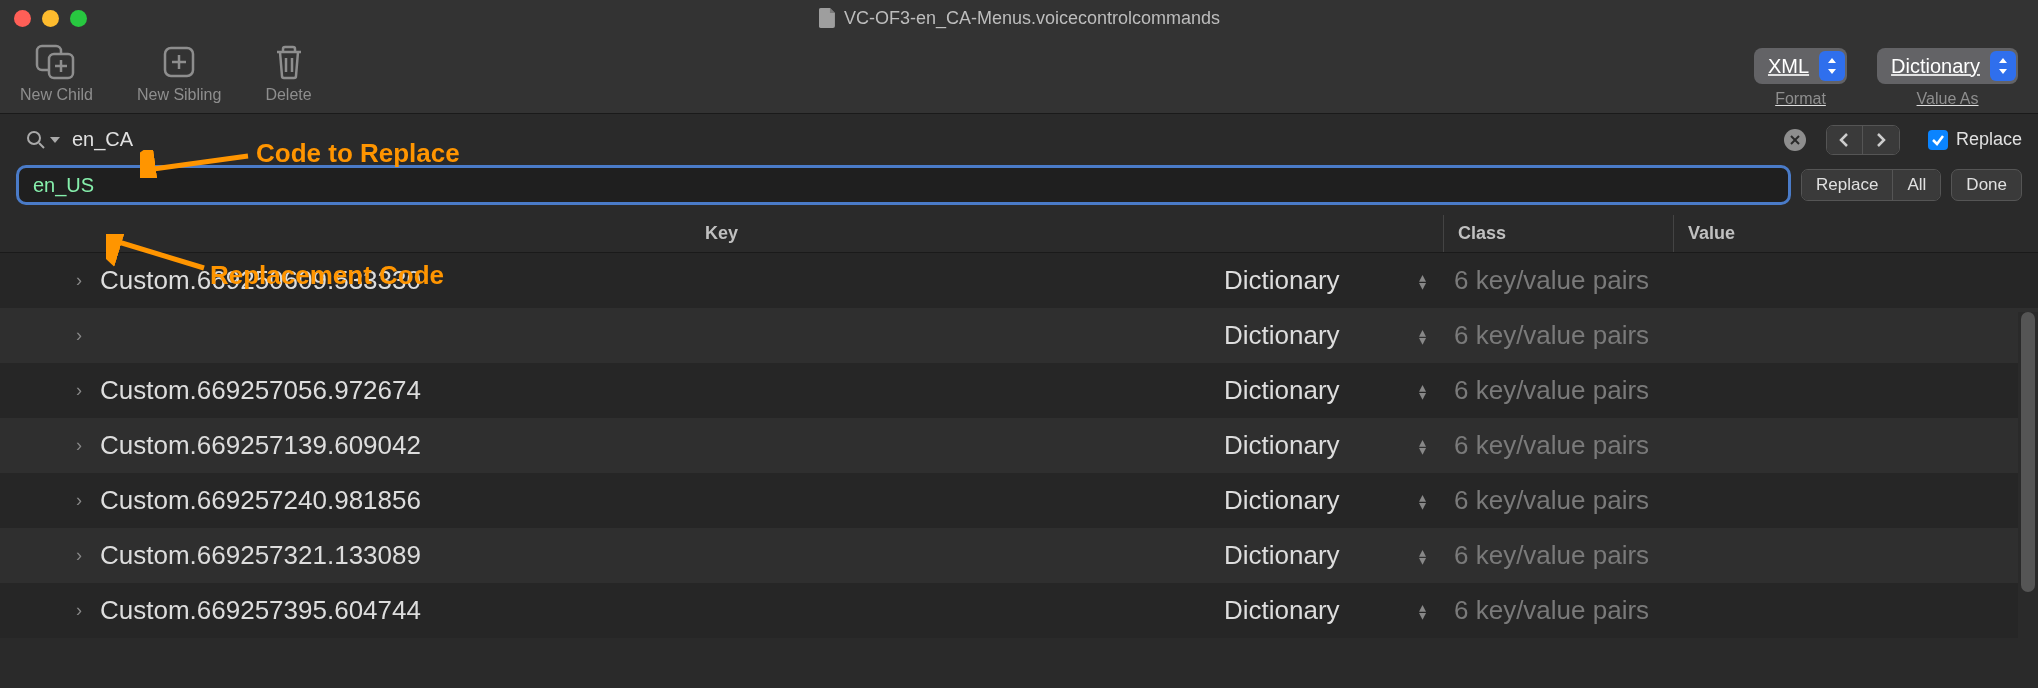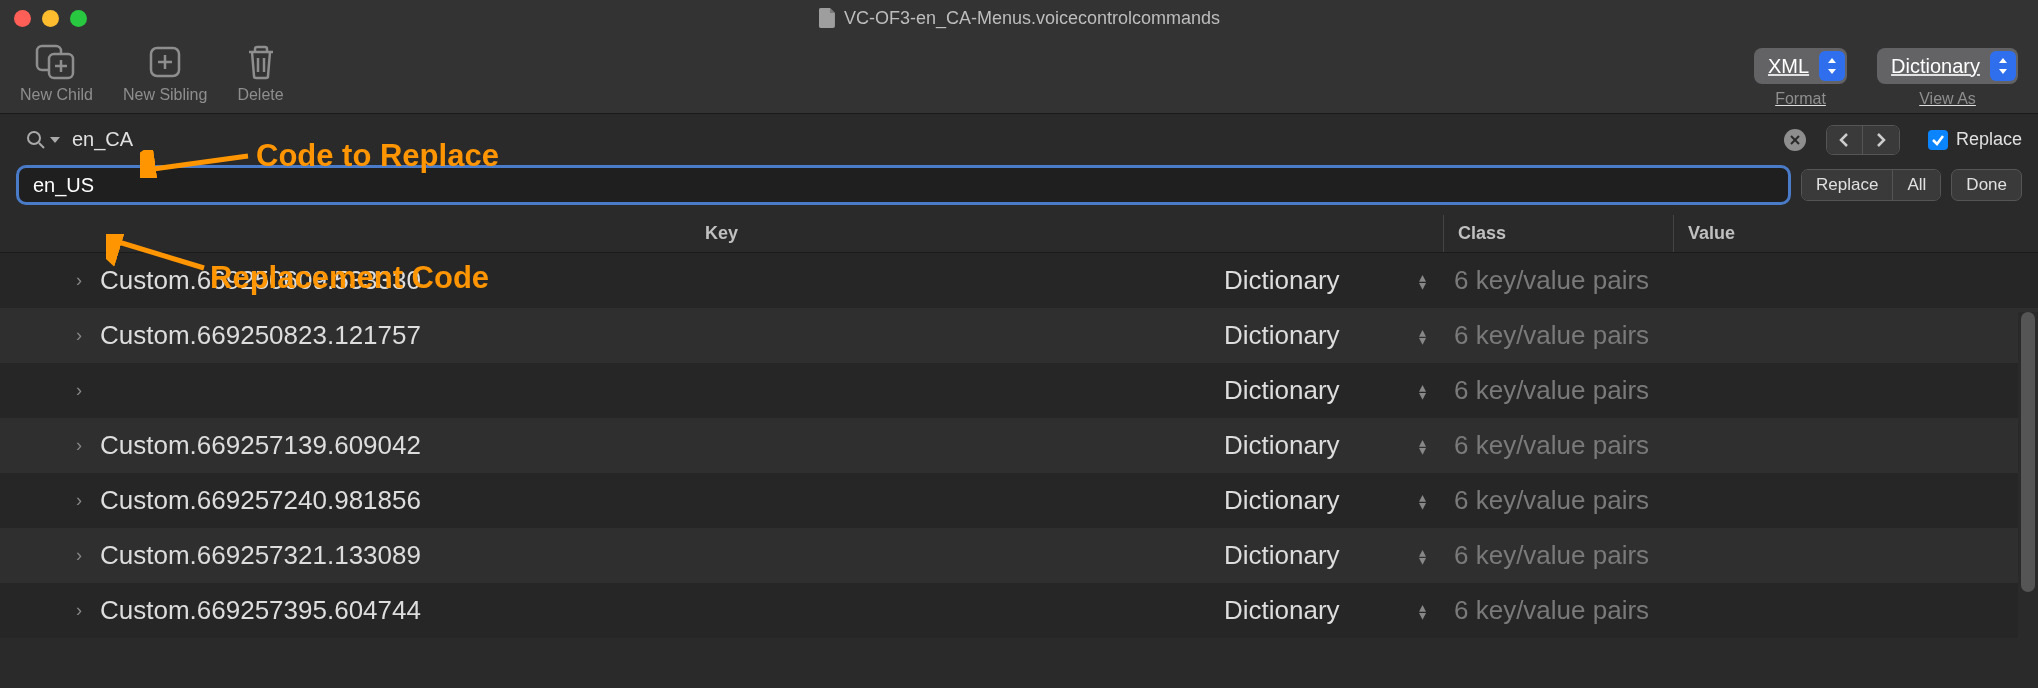--- a/index.html
+++ b/index.html
@@ -56,21 +56,21 @@
     .toolbar {
       height: 78px;
       background: #333333;
       display: flex;
       align-items: flex-start;
       padding: 6px 20px 0 20px;
       border-bottom: 1px solid #1a1a1a;
     }
     .toolbar-left {
       display: flex;
-      gap: 30px;
+      gap: 44px;
     }
     .toolbar-item {
       display: flex;
       flex-direction: column;
       align-items: center;
       gap: 4px;
       color: #8e8e8e;
       font-size: 16px;
     }
     .toolbar-icon {
@@ -219,21 +219,21 @@
       padding: 0;
       background: #1f1f1f;
       display: flex;
       align-items: center;
       height: 40px;
     }
     .replace-input {
       width: 100%;
       background: transparent;
       border: none;
-      color: #ffffff;
+      color: #86efac;
       font-size: 20px;
       padding: 4px 14px;
       outline: none;
     }
     .btn {
       border: 1px solid #555;
       background: #3a3a3a;
       color: #e0e0e0;
       font-size: 17px;
       padding: 12px 14px;
@@ -315,21 +315,21 @@
     .cell-value {
       flex: 1;
       padding: 0 14px;
       color: #7a7a7a;
     }
 
     
     .annotation {
       position: absolute;
       color: #ff9500;
-      font-size: 31px;
+      font-size: 26px;
       font-weight: 700;
       pointer-events: none;
       z-index: 100;
     }
     .arrow {
       position: absolute;
       pointer-events: none;
       z-index: 99;
     }
 
@@ -419,21 +419,21 @@
     </div>
     <div class="dropdown-group">
       <div class="dropdown">
         <span>Dictionary</span>
         <div class="dropdown-arrows">
           <svg width="12" height="18" viewBox="0 0 12 18" fill="#fff">
               <path d="M6 1 L10 6 H2 Z M6 17 L2 12 H10 Z"></path>
             </svg>
         </div>
       </div>
-      <span class="dropdown-label">View As</span>
+      <span class="dropdown-label">Value As</span>
     </div>
   </div>
 </div>
 
 <div class="search-area">
   <div class="search-row">
     <div class="search-field">
       <div class="search-icon-wrap">
         <svg width="20" height="20" viewBox="0 0 20 20" fill="none" stroke="#aaa" stroke-width="2">
             <circle cx="8" cy="8" r="6"></circle>
@@ -501,34 +501,34 @@
         <span class="stepper">
           <span>▴</span>
           <span>▾</span>
         </span>
       </div>
     <div class="cell-value">6 key/value pairs</div>
   </div>
   <div class="table-row">
     <div class="cell-key">
         <span class="disclosure">›</span>
-        <span>Custom.669250823.121757</span>
       </div>
     <div class="cell-class">
         <span>Dictionary</span>
         <span class="stepper">
           <span>▴</span>
           <span>▾</span>
         </span>
       </div>
     <div class="cell-value">6 key/value pairs</div>
   </div>
   <div class="table-row">
     <div class="cell-key">
         <span class="disclosure">›</span>
+        <span>Custom.669257056.972674</span>
       </div>
     <div class="cell-class">
         <span>Dictionary</span>
         <span class="stepper">
           <span>▴</span>
           <span>▾</span>
         </span>
       </div>
     <div class="cell-value">6 key/value pairs</div>
   </div>

